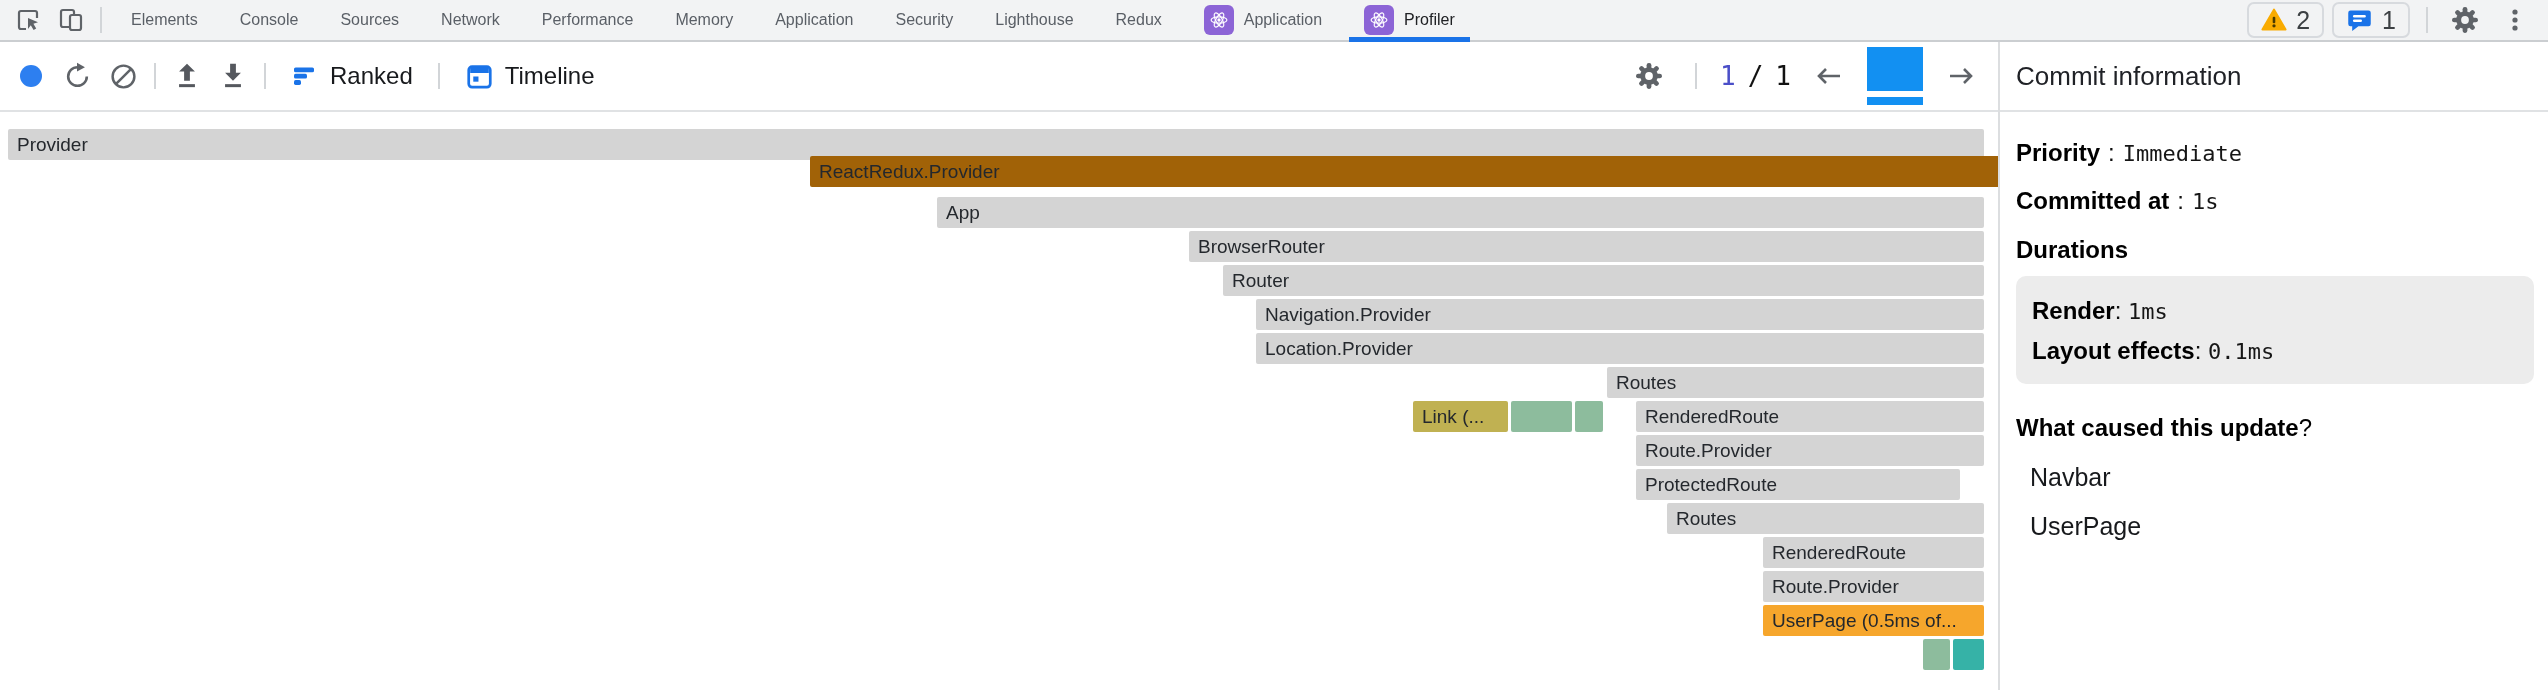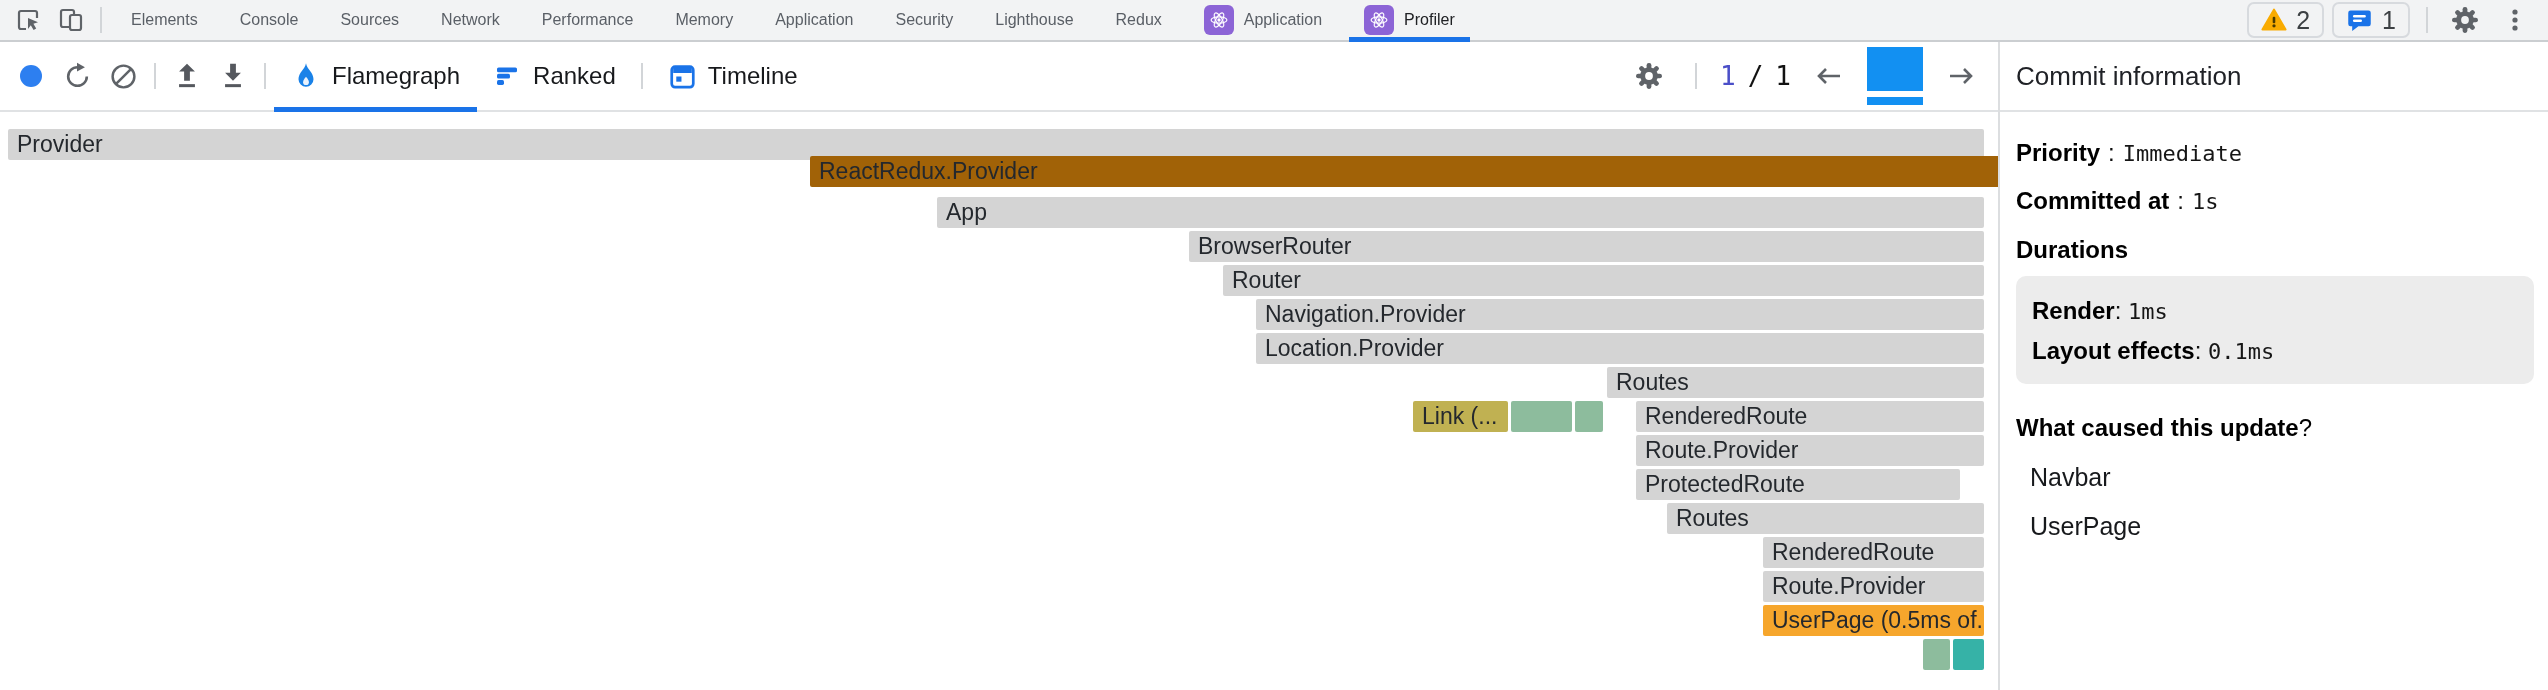--- a/index.html
+++ b/index.html
@@ -32,21 +32,21 @@
   .commit-nav{margin-left:auto;display:flex;align-items:center;gap:15px;padding-right:14px;}
   .commit-count{font-family:"DejaVu Sans Mono","Liberation Mono",monospace;font-size:26px;color:#121212;display:flex;gap:12px;}
   .commit-count .cur{color:#4b4fc8;}
   .commit-rect{width:56px;height:58px;display:flex;flex-direction:column;}
   .commit-rect .bar{flex:0 0 44px;background:#1290f2;}
   .commit-rect .gapline{flex:0 0 6px;background:#fff;}
   .commit-rect .strip{flex:1;background:#1290f2;}
 
   
   .flame{position:relative;flex:1;background:#fff;overflow:hidden;}
-  .fbar{position:absolute;height:31px;line-height:31px;font-size:23px;color:#24282d;padding-left:9px;white-space:nowrap;overflow:hidden;border-radius:2px;}
+  .fbar{position:absolute;height:31px;line-height:31px;font-size:19px;color:#24282d;padding-left:9px;white-space:nowrap;overflow:hidden;border-radius:2px;}
 
   
   .rp-header{height:70px;flex:0 0 auto;border-bottom:2px solid #e0e2e4;display:flex;align-items:center;padding-left:16px;font-size:26px;color:#1f2126;}
   .rp-content{padding:20px 12px 0 16px;font-size:24px;color:#111;}
   .info-line{display:flex;align-items:baseline;gap:8px;padding:7px 0;margin-bottom:6px;}
   .b{font-weight:bold;color:#000;}
   .mono{font-family:"DejaVu Sans Mono","Liberation Mono",monospace;font-size:22px;color:#161616;}
   .section-h{font-weight:bold;font-size:24px;color:#000;padding:8px 0;margin-bottom:4px;}
   .dur-box{background:#ececec;border-radius:10px;padding:15px 0 13px 16px;margin-right:2px;}
   .dur-row{padding:6px 0;}
@@ -194,27 +194,20 @@
         </svg>
       </span>
       <span class="icon-btn">
         <svg width="30" height="30" viewBox="0 0 28 28" fill="#55585e">
           <path d="M14 18.4 l7.4 -7.4 h-4.7 V2.5 h-5.4 v8.5 H6.6 z"></path>
           <rect x="6.6" y="21.6" width="14.8" height="2.8"></rect>
         </svg>
       </span>
       <span class="vdiv"></span>
 
-      <span class="view-tab active">
-        <svg width="30" height="30" viewBox="0 0 28 28">
-          <path d="M14 2 C 13 8 7 10.5 7 17 a7 7 0 0 0 14 0 C 21 10.5 15 8 14 2 Z" fill="#1a82e8"></path>
-          <path d="M14 14.6 c -2.1 2.6 -2.7 3.6 -2.7 5.2 a 2.7 2.7 0 0 0 5.4 0 c 0 -1.6 -0.6 -2.6 -2.7 -5.2 z" fill="#e9f2fd"></path>
-        </svg>
-        <span>Flamegraph</span>
-      </span>
       <span class="view-tab">
         <svg width="28" height="28" viewBox="0 0 28 28" fill="#1a73e8">
           <rect x="3" y="5.5" width="20" height="4.8" rx="1.6"></rect>
           <rect x="3" y="11.8" width="13" height="4.8" rx="1.6"></rect>
           <rect x="3" y="18.1" width="7" height="4.8" rx="1.6"></rect>
         </svg>
         <span>Ranked</span>
       </span>
       <span class="vdiv"></span>
       <span class="view-tab">

